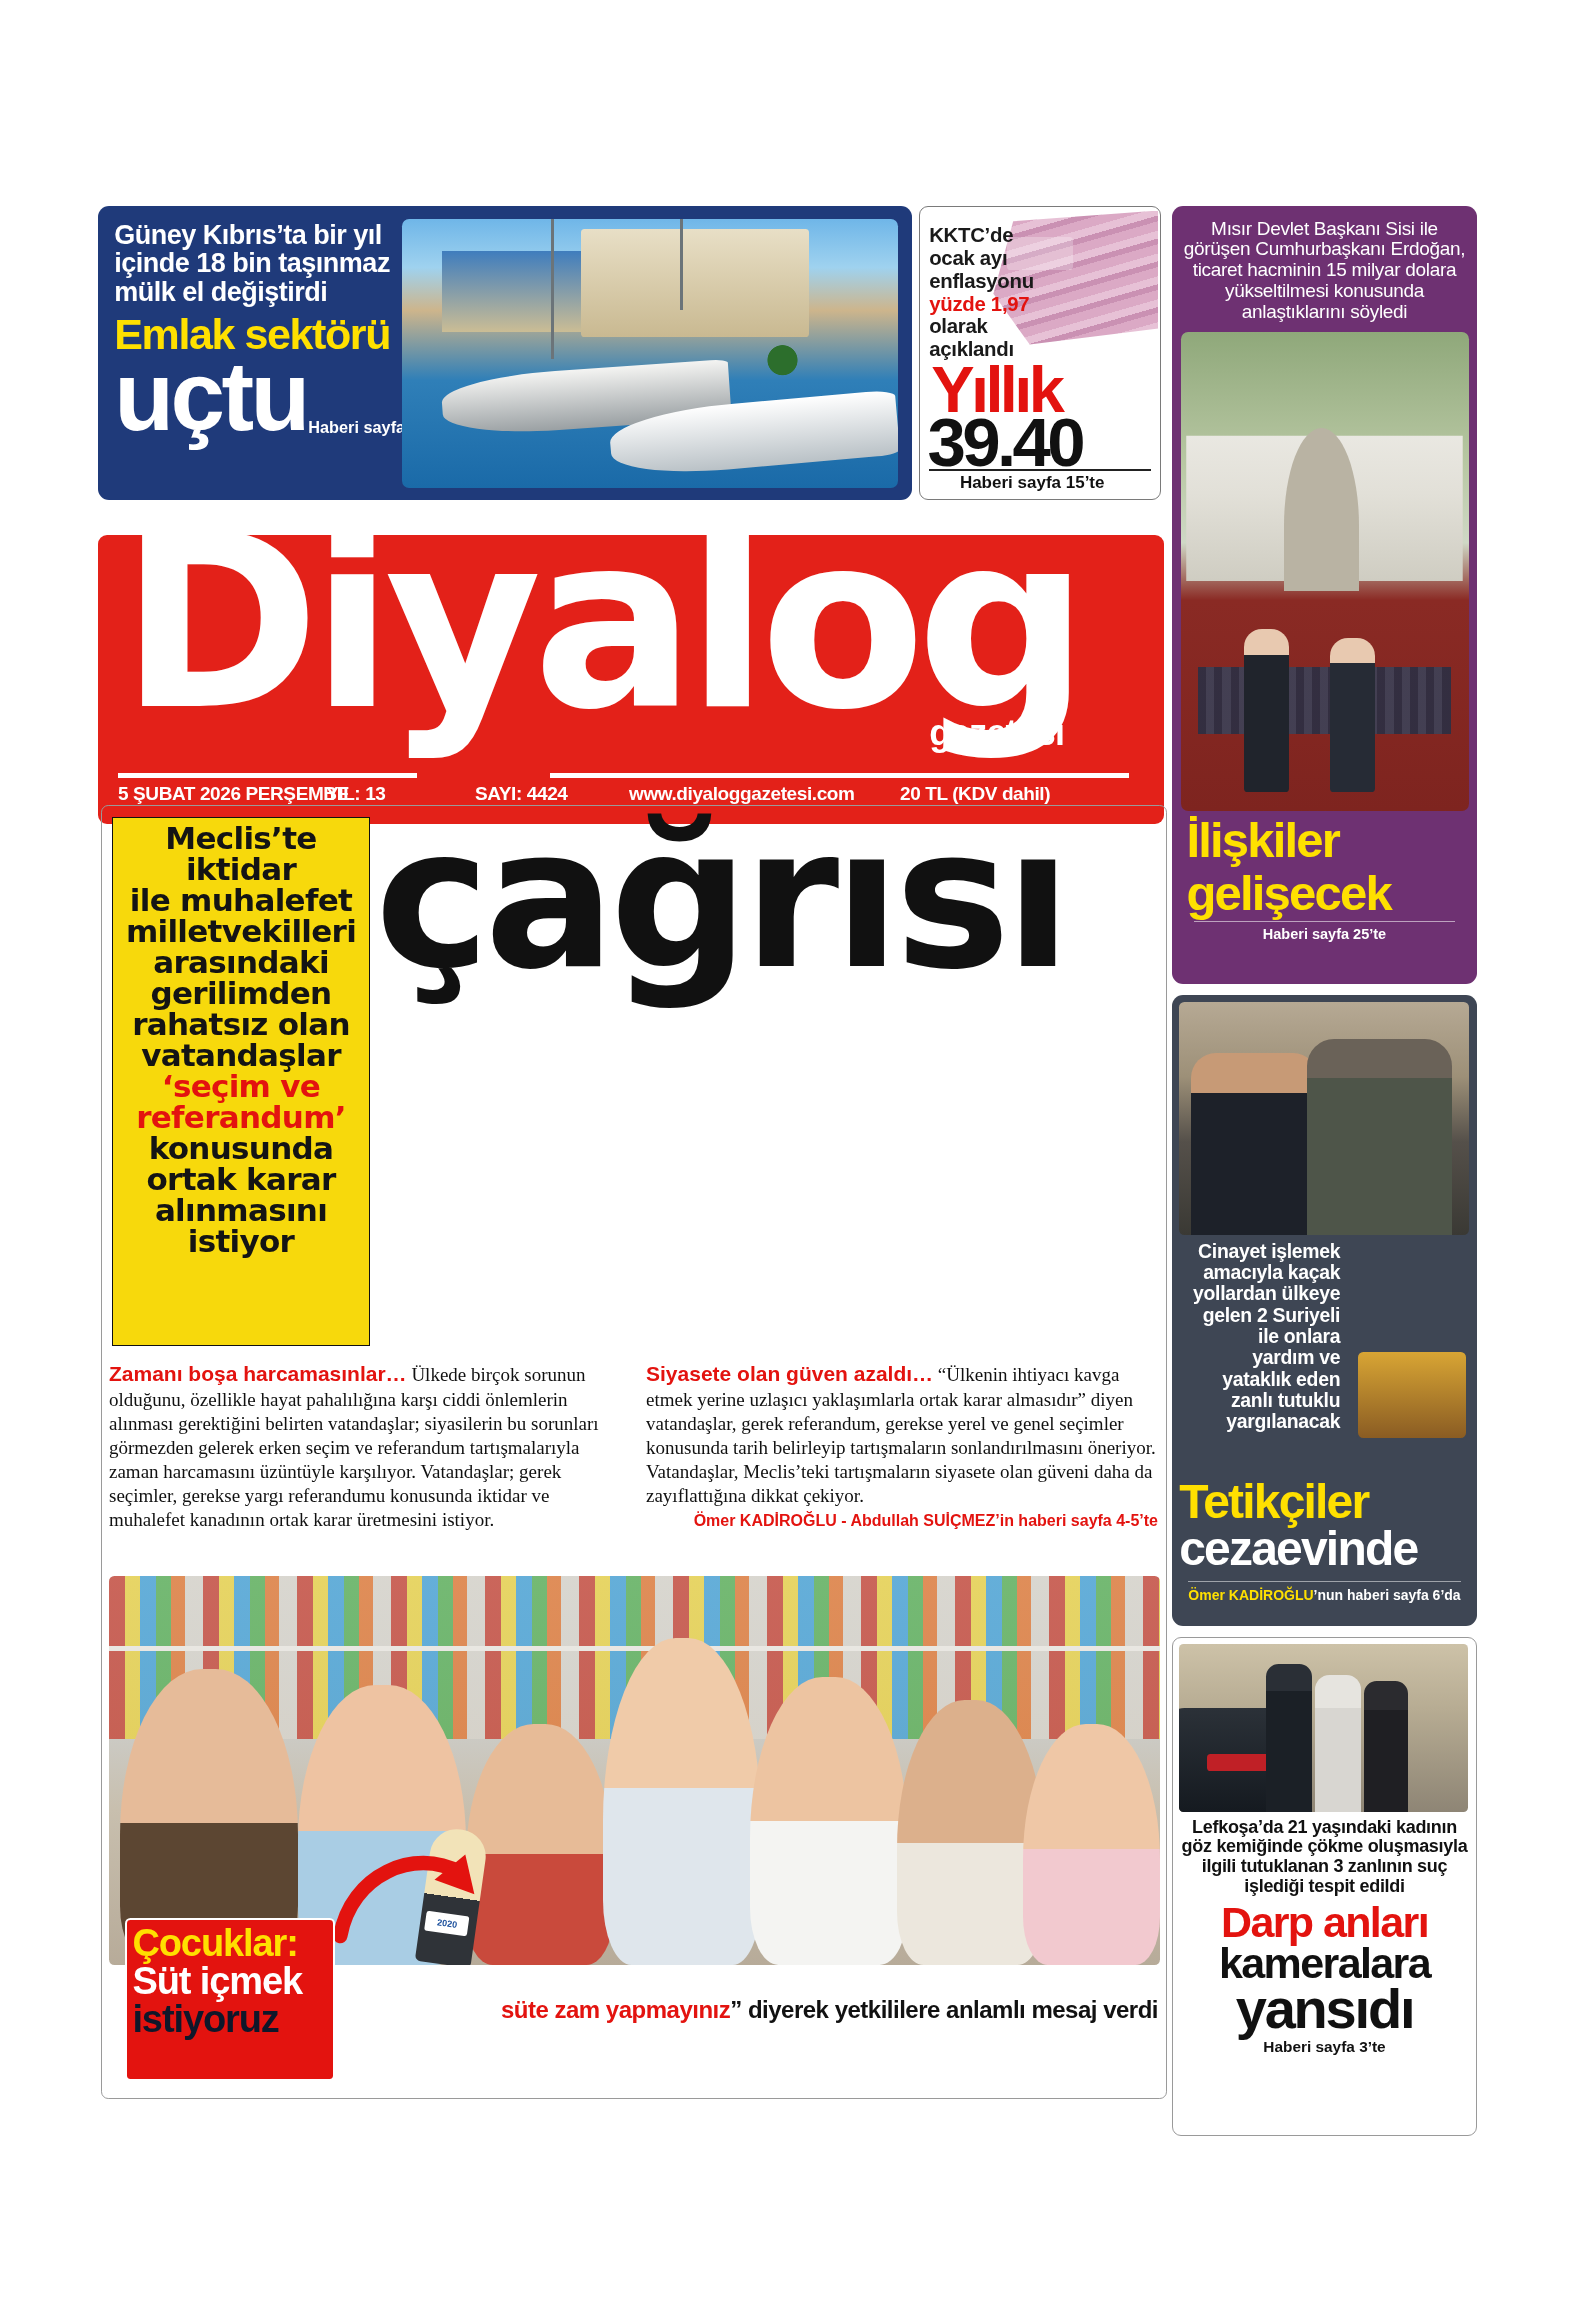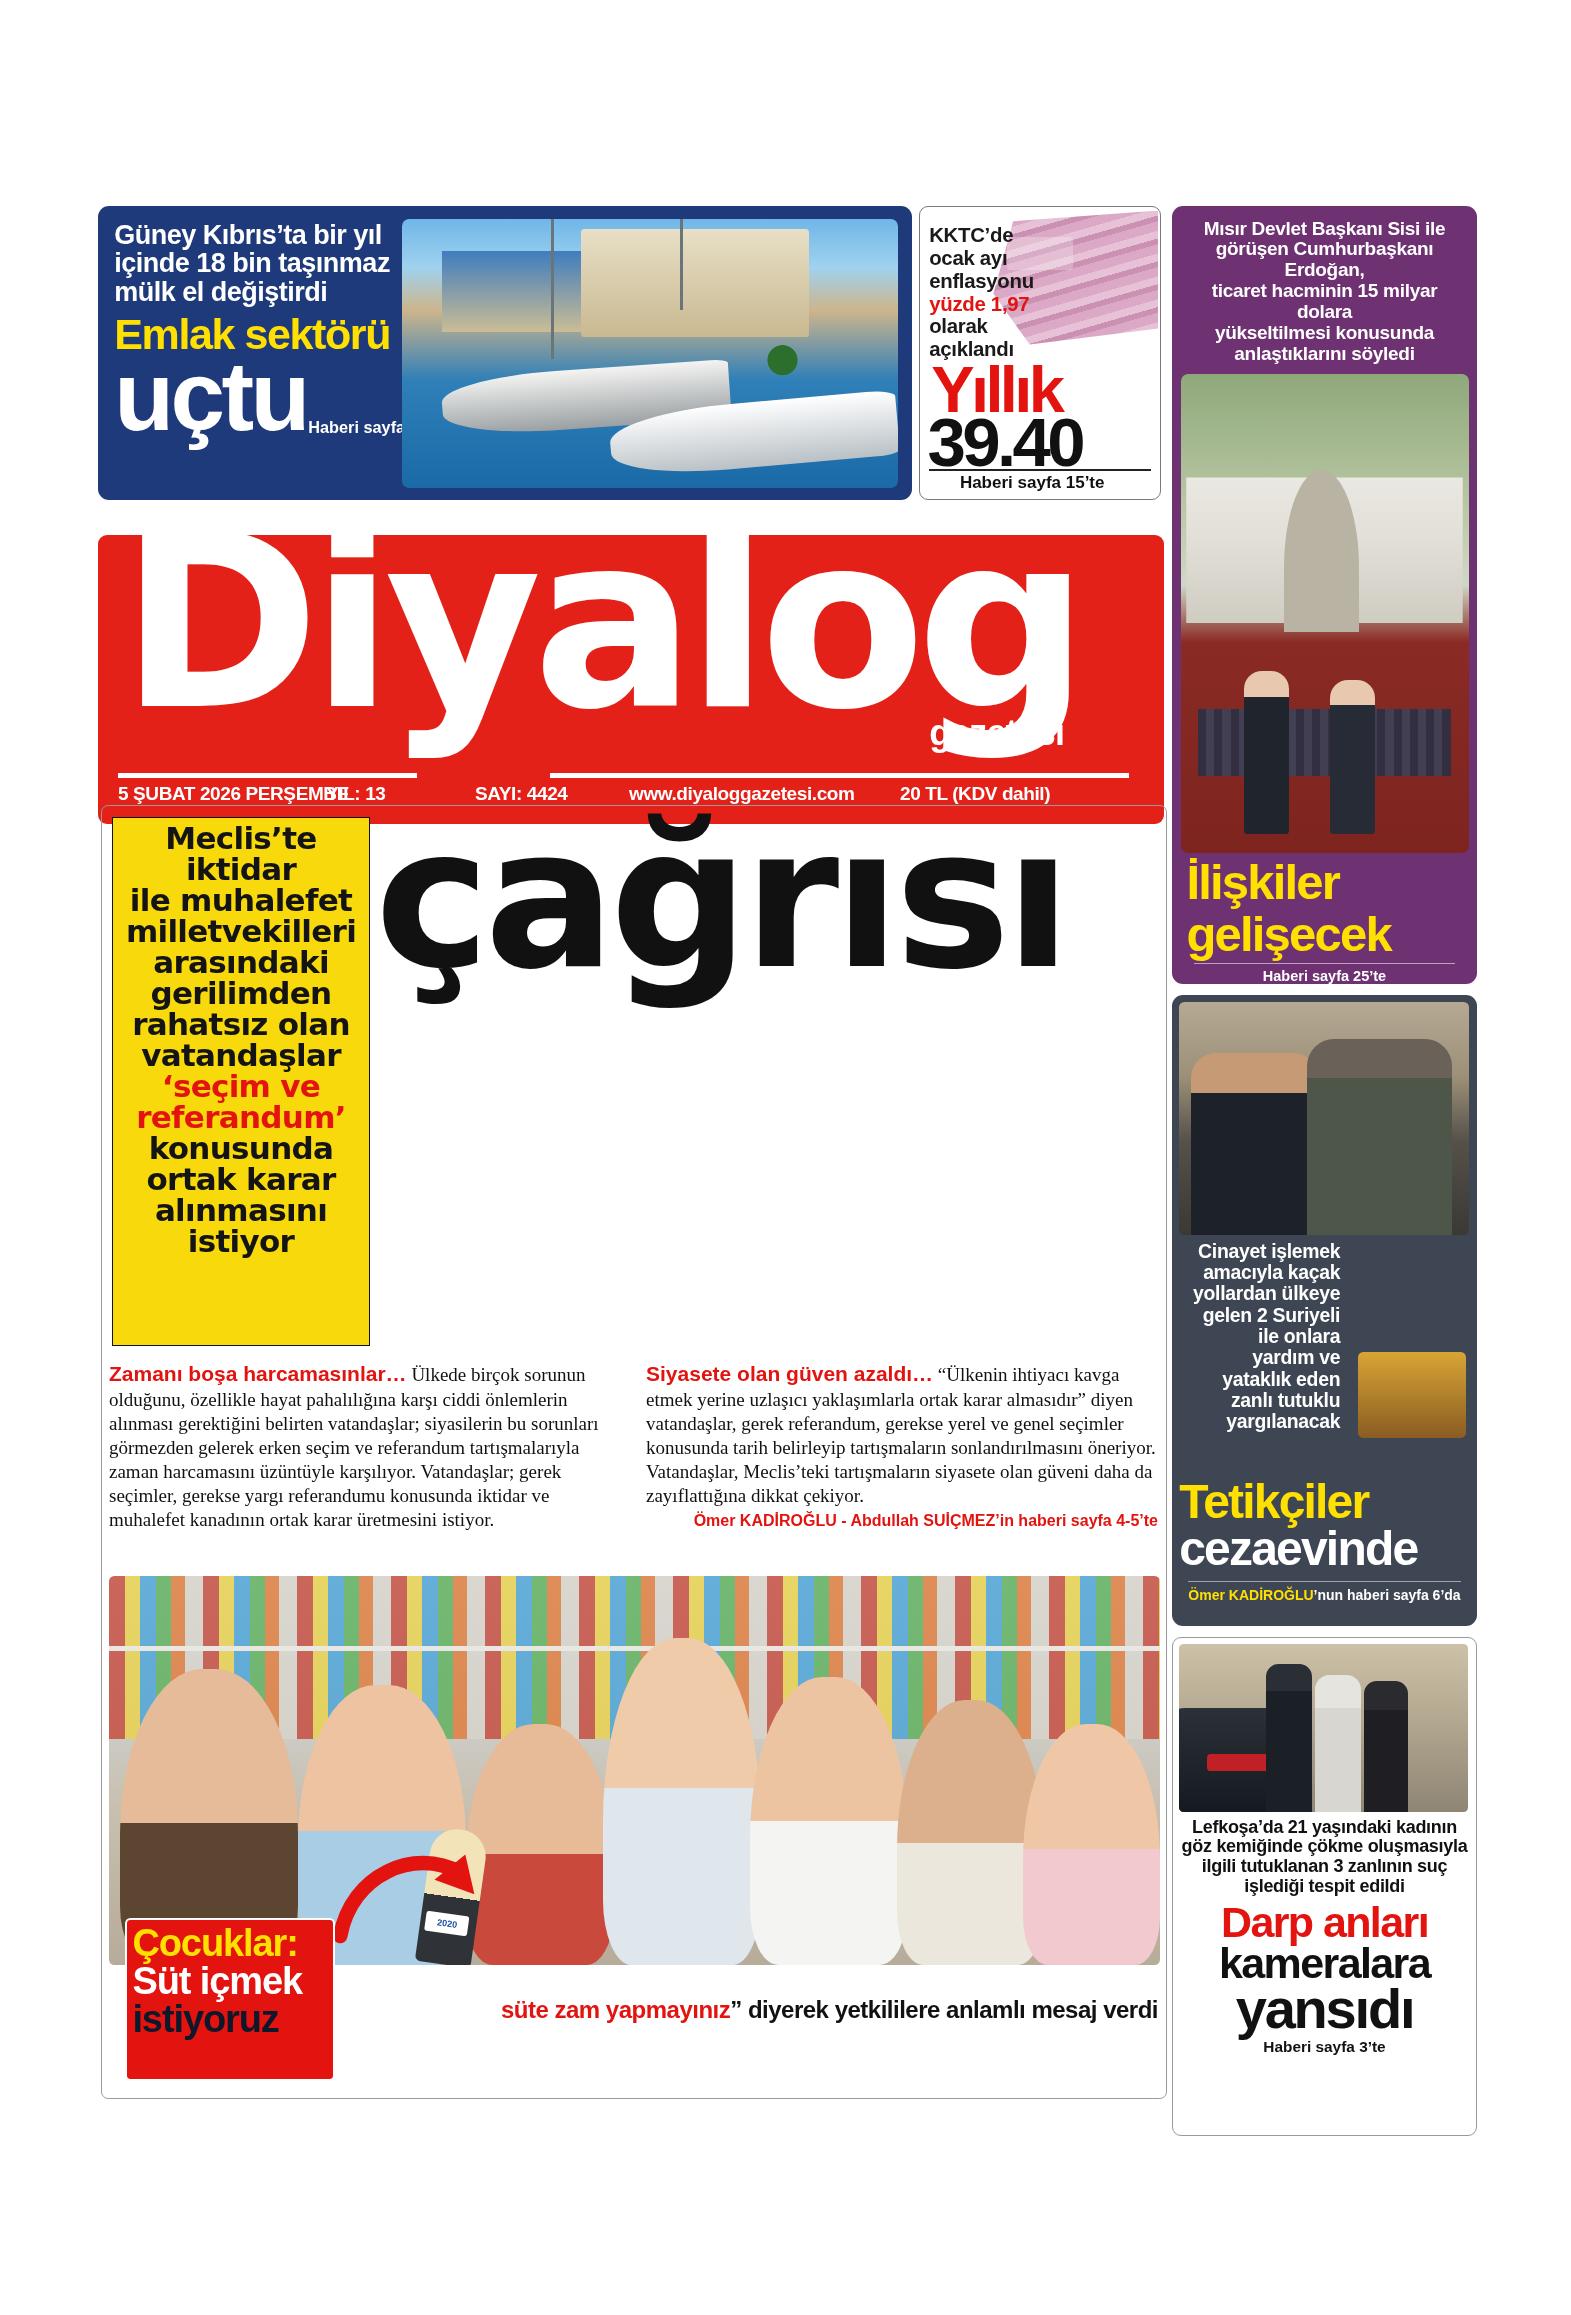--- a/index.html
+++ b/index.html
@@ -195,21 +195,21 @@
   .purple-box {
     position: relative;
     width: 305px; height: 778px;
     background: #6e3172;
     border-radius: 11px;
     overflow: hidden;
     padding: 9px 7.2px;
   }
   .purple-kicker {
     color: #ffffff;
-    font-weight: bold;
+    font-weight: normal;
     font-size: 19px;
     line-height: 1.1;
     text-align: center;
     letter-spacing: -0.3px;
     padding: 3.6px 3.6px 0;
   }
   .purple-photo {
     margin: 9px auto 0;
     width: 288px; height: 479px;
     border-radius: 7.2px;

